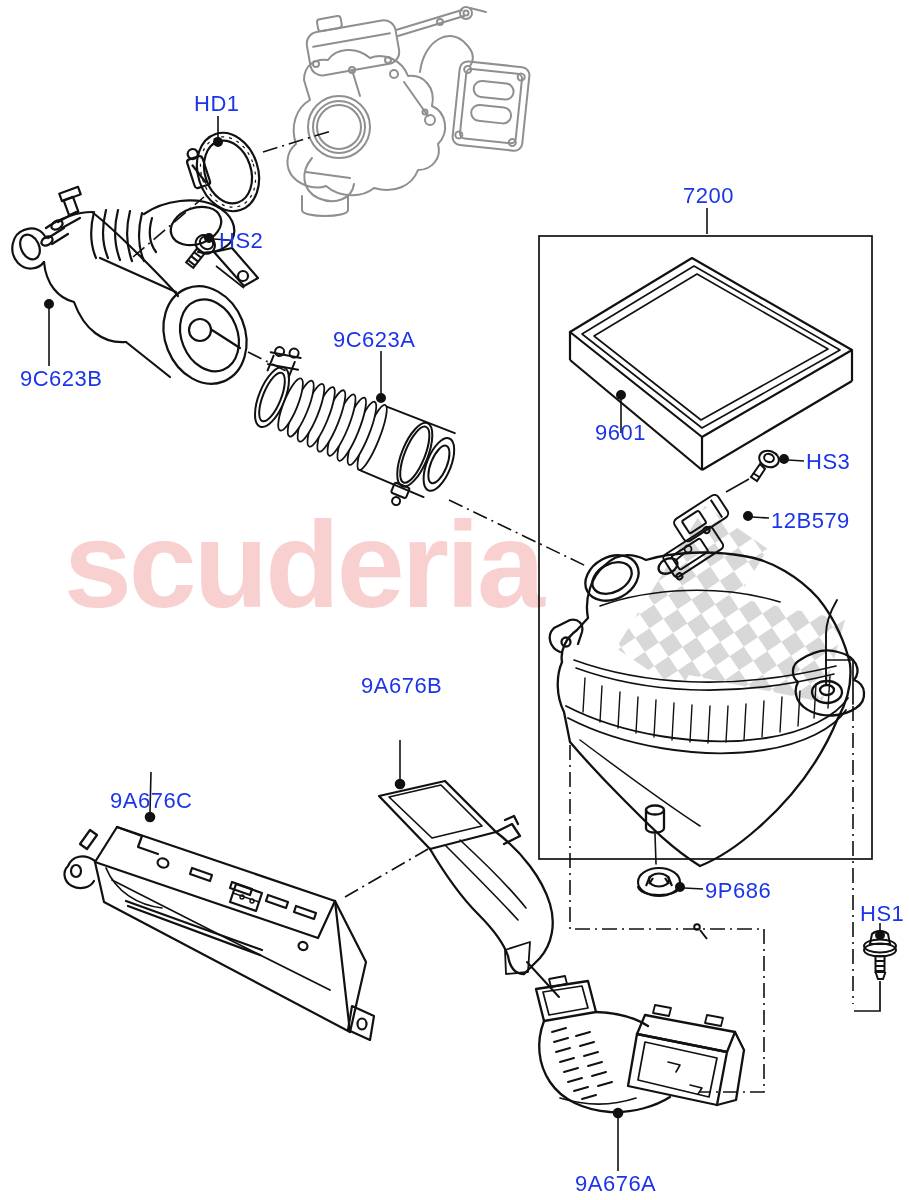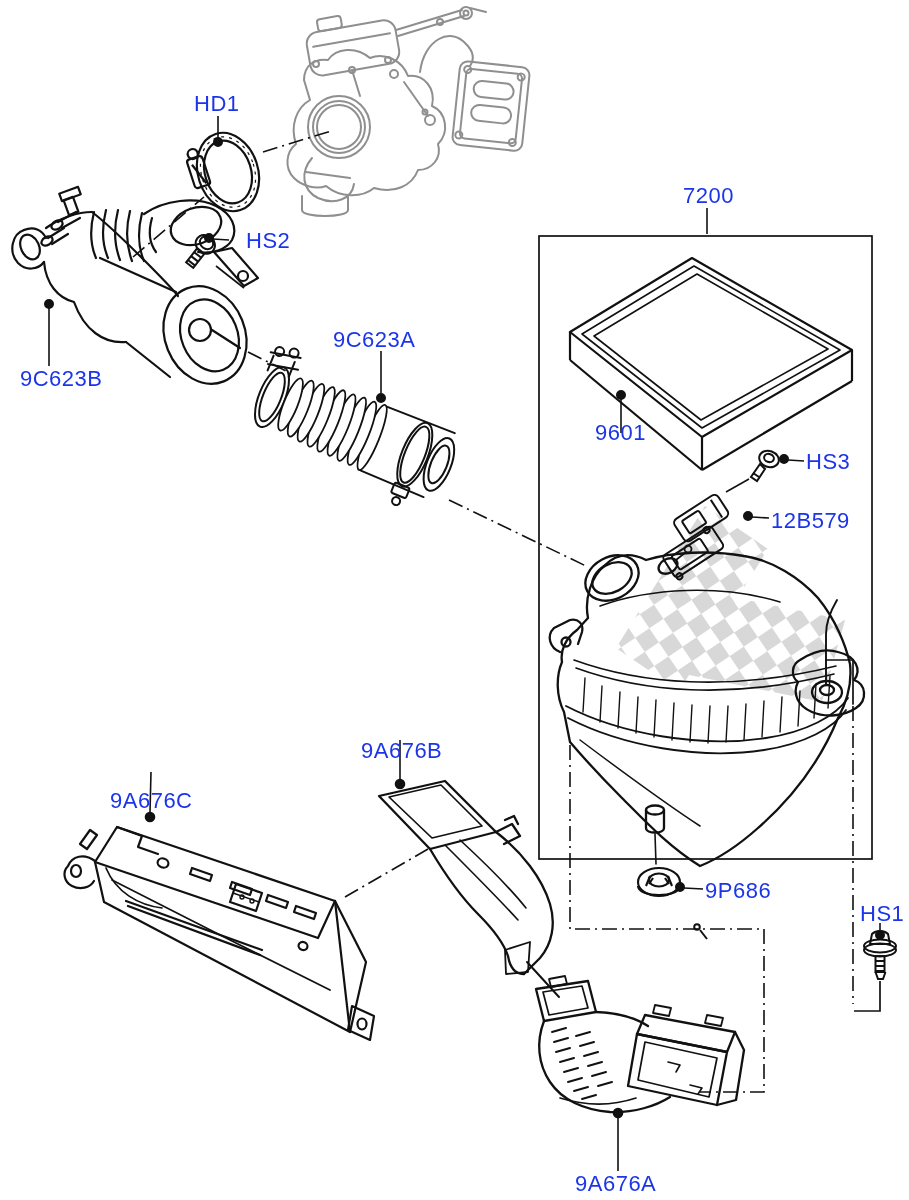--- a/index.html
+++ b/index.html
@@ -11,20 +11,21 @@
           letter-spacing:26px;word-spacing:36px;color:#e9e9e9;line-height:1;user-select:none;}
   svg#art{position:absolute;left:0;top:0;}
   .lbl{position:absolute;font-size:22px;color:#1b35e8;line-height:1.0;cursor:pointer;
        letter-spacing:0.5px;white-space:nowrap;}
 </style>
 </head>
 <body>
 
 <div id="stage">
 
+  <div class="wm-brand">scuderia</div>
 
   <svg id="art" width="909" height="1200" viewBox="0 0 909 1200">
     <defs>
       <pattern id="chk" width="34" height="34" patternUnits="userSpaceOnUse" patternTransform="rotate(-34)">
         <rect x="0" y="0" width="17" height="17" fill="#d8d8d8"></rect>
         <rect x="17" y="17" width="17" height="17" fill="#d8d8d8"></rect>
       </pattern>
     </defs>
 
     <g>
@@ -361,25 +362,25 @@
       <line x1="151" y1="772" x2="150" y2="812"></line>
         <circle cx="150" cy="817" r="4.5"></circle>
       <line x1="400" y1="740" x2="400" y2="780"></line>
         <circle cx="400" cy="784" r="4.5"></circle>
       <line x1="618" y1="1171" x2="618" y2="1118"></line>
         <circle cx="618" cy="1113" r="4.5"></circle>
     </g>
   </svg>
 
   <div class="lbl" style="left:194px;top:93px">HD1</div>
-  <div class="lbl" style="left:246px;top:230px">HS2</div>
+  <div class="lbl" style="left:219px;top:230px">HS2</div>
   <div class="lbl" style="left:683px;top:185px">7200</div>
   <div class="lbl" style="left:333px;top:329px">9C623A</div>
   <div class="lbl" style="left:20px;top:368px">9C623B</div>
   <div class="lbl" style="left:595px;top:422px">9601</div>
   <div class="lbl" style="left:806px;top:451px">HS3</div>
   <div class="lbl" style="left:771px;top:510px">12B579</div>
-  <div class="lbl" style="left:361px;top:740px">9A676B</div>
+  <div class="lbl" style="left:361px;top:675px">9A676B</div>
   <div class="lbl" style="left:110px;top:790px">9A676C</div>
   <div class="lbl" style="left:705px;top:880px">9P686</div>
   <div class="lbl" style="left:860px;top:903px">HS1</div>
   <div class="lbl" style="left:575px;top:1173px">9A676A</div>
 </div>
 
 </body></html>

